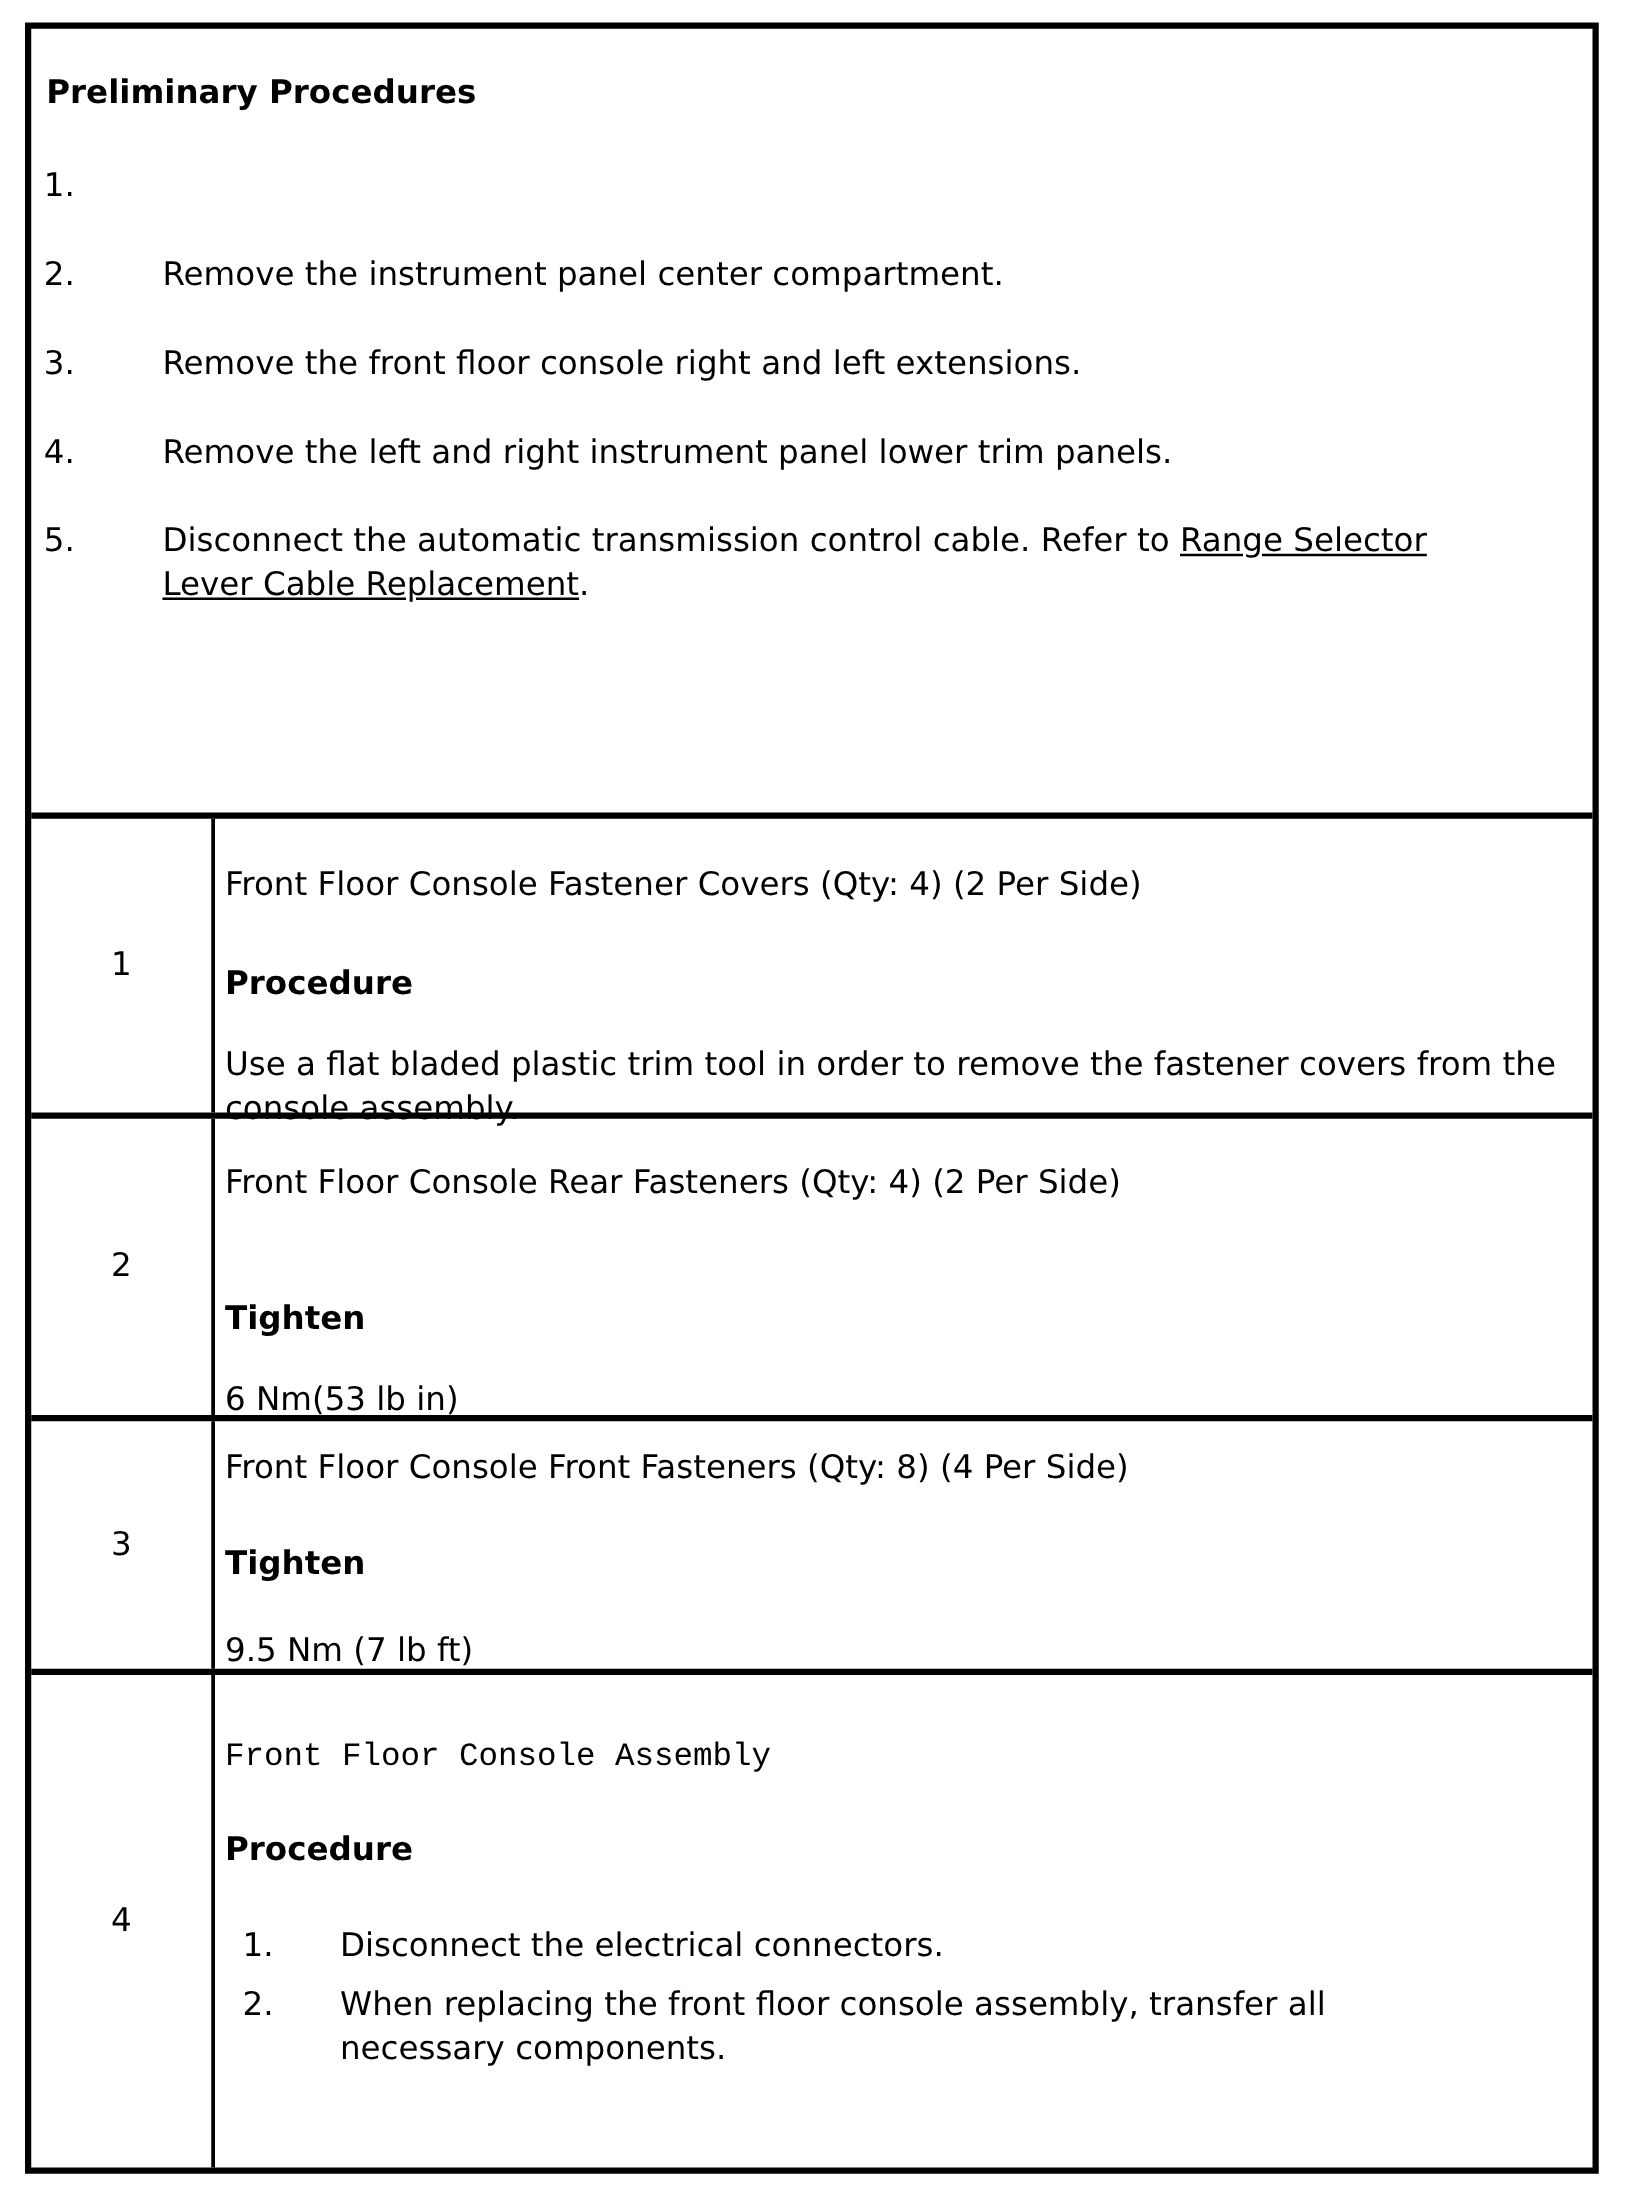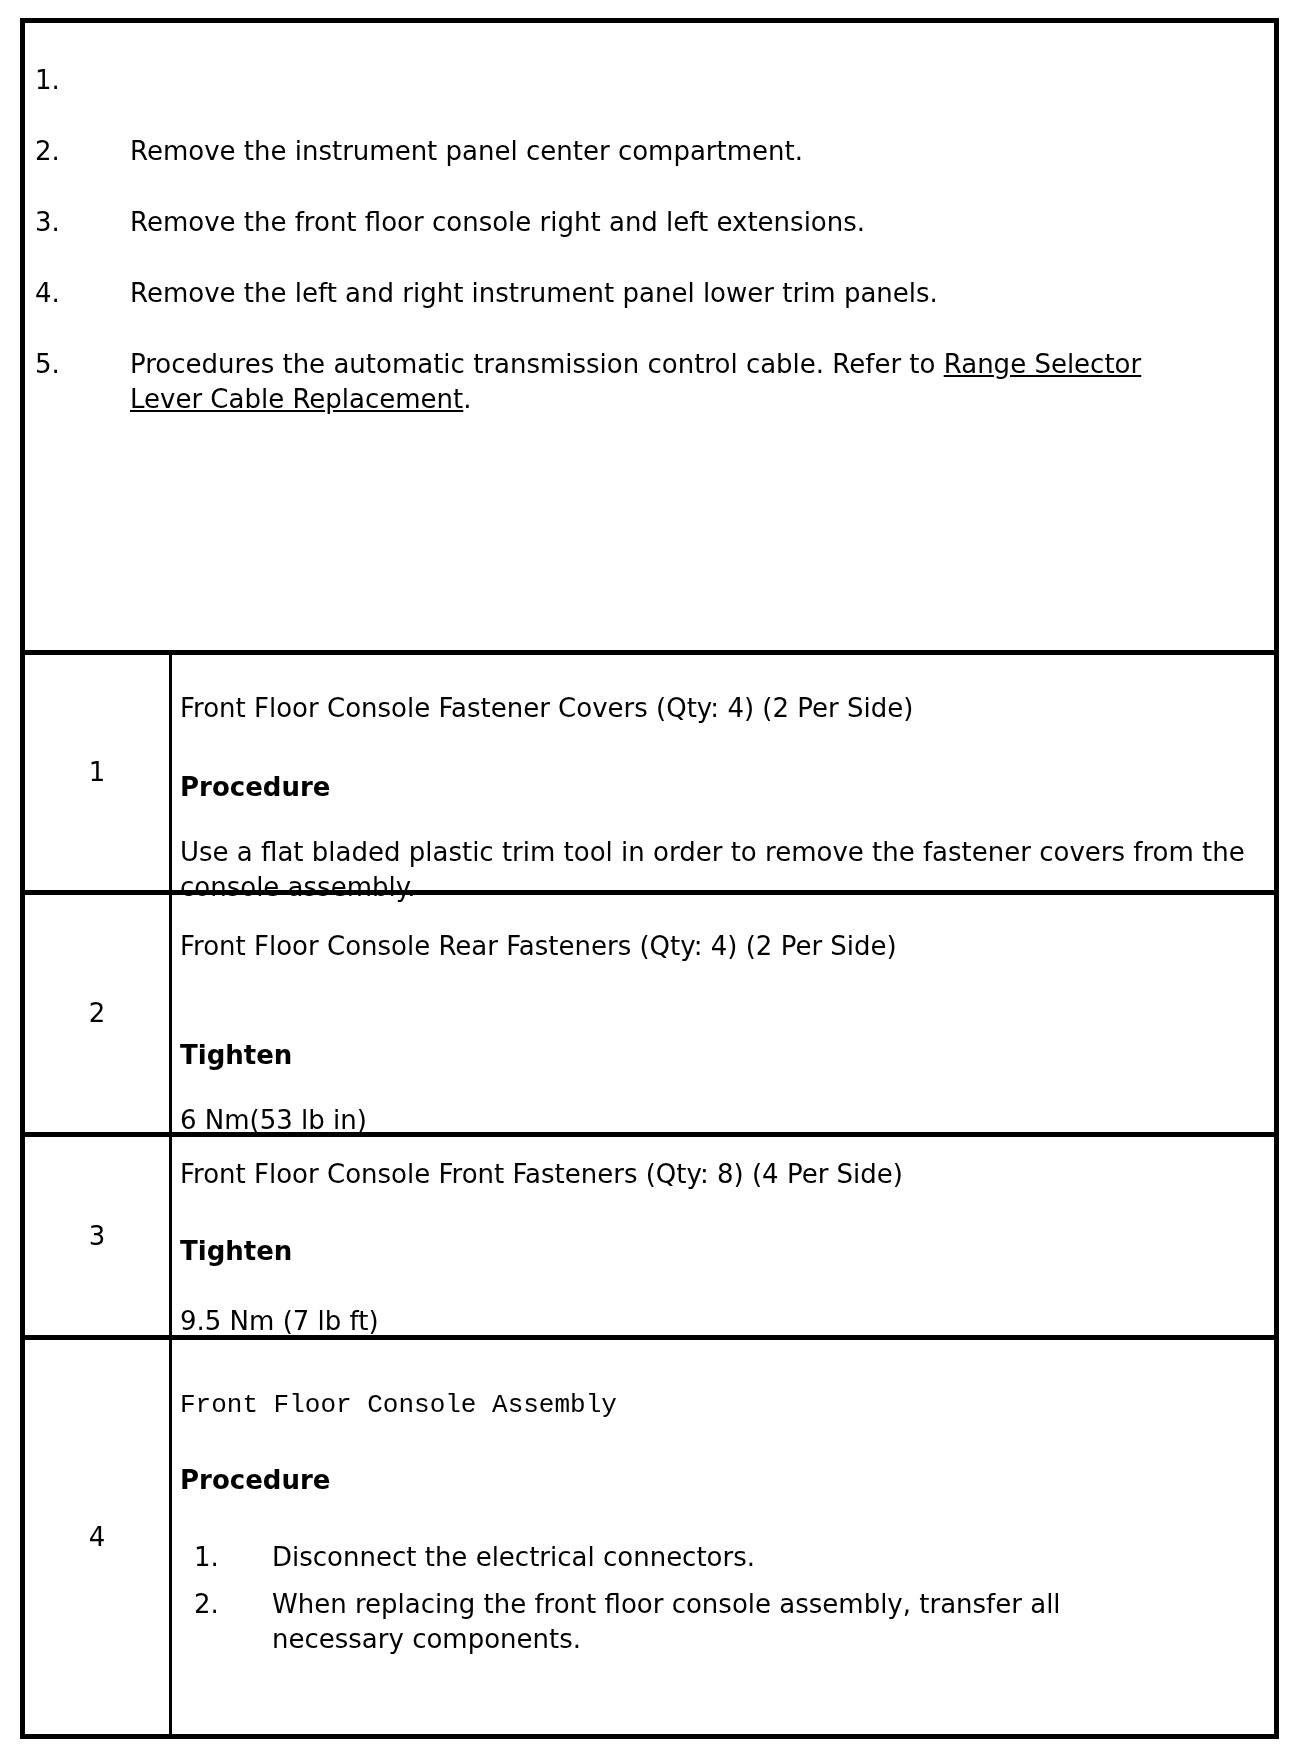--- a/index.html
+++ b/index.html
@@ -137,39 +137,40 @@
   }
 </style>
 </head>
 <body>
 
 <div class="page">
   <div class="doc-table">
 
 
     <div class="prelim">
+      <div class="prelim-title">Preliminary Procedures</div>
       <div class="prelim-steps">
         <div class="step-row">
           <span class="step-num">1.</span>
         </div>
         <div class="step-row">
           <span class="step-num">2.</span>
           <span class="step-text">Remove the instrument panel center compartment.</span>
         </div>
         <div class="step-row">
           <span class="step-num">3.</span>
           <span class="step-text">Remove the front floor console right and left extensions.</span>
         </div>
         <div class="step-row">
           <span class="step-num">4.</span>
           <span class="step-text">Remove the left and right instrument panel lower trim panels.</span>
         </div>
         <div class="step-row">
           <span class="step-num">5.</span>
-          <span class="step-text"><span>Procedures the automatic transmission control cable. Refer to </span><a href="#" class="doc-link">Range Selector Lever Cable Replacement</a><span>.</span></span>
+          <span class="step-text"><span>Disconnect the automatic transmission control cable. Refer to </span><a href="#" class="doc-link">Range Selector Lever Cable Replacement</a><span>.</span></span>
         </div>
       </div>
     </div>
 
     <div class="c-row row-1">
       <div class="callout-cell">1</div>
       <div class="content-cell">
         <div class="comp-title">Front Floor Console Fastener Covers (Qty: 4) (2 Per Side)</div>
         <div class="sub-heading">Procedure</div>
         <div class="row-body">Use a flat bladed plastic trim tool in order to remove the fastener covers from the console assembly.</div>

